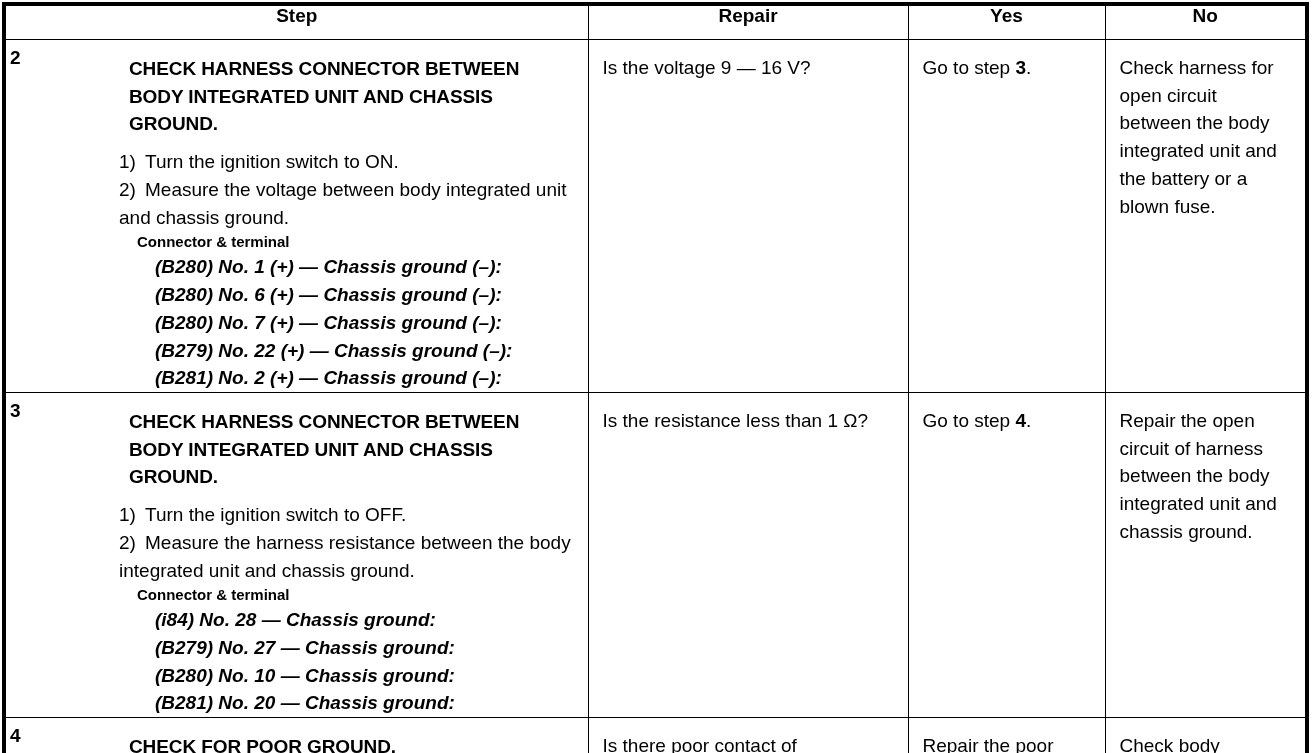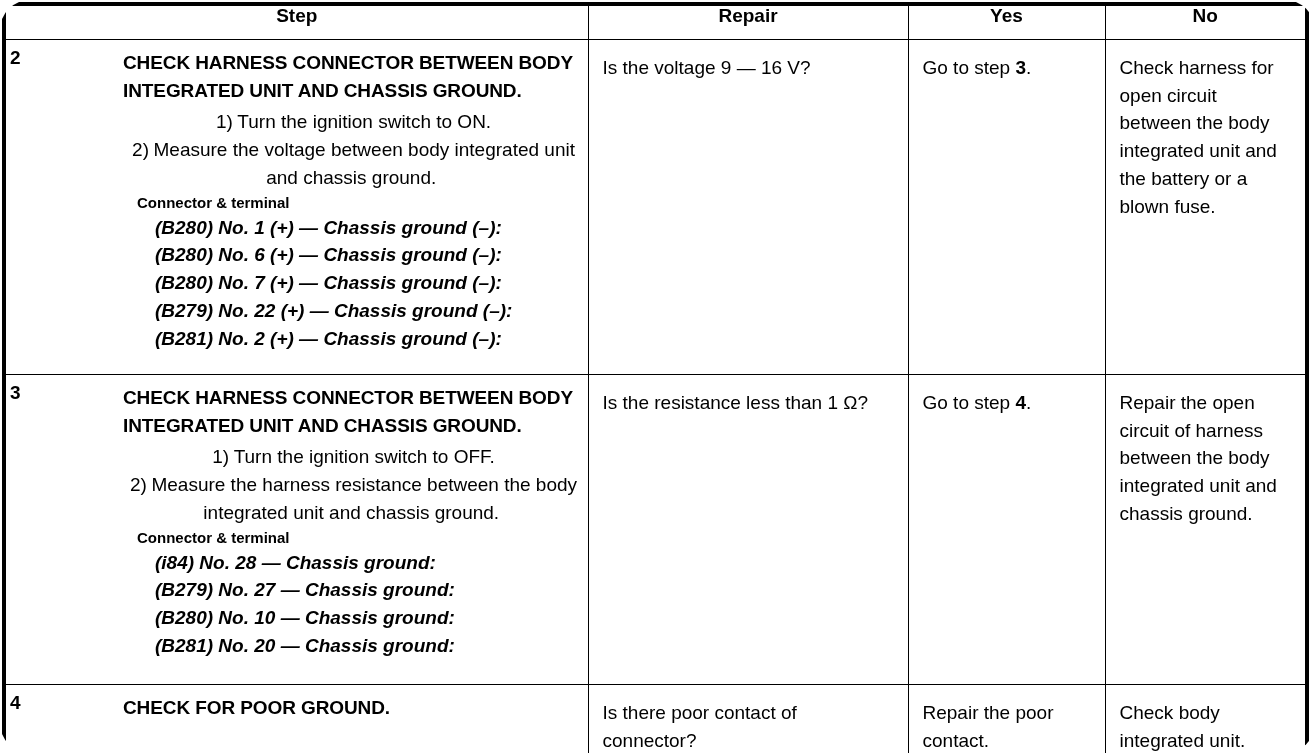--- a/index.html
+++ b/index.html
@@ -10,21 +10,20 @@
   body {
     font-family: "Liberation Sans", sans-serif;
     color: #000000;
   }
   .page {
     position: relative;
     width: 1315px;
     height: 753px;
     background: #ffffff;
     overflow: hidden;
-    border-radius: 30px;
   }
   .diag-table {
     position: absolute;
     left: 2px;
     top: 2px;
     width: 1307px;
     height: 745px;
     border-collapse: collapse;
     table-layout: fixed;
     border: 4px solid #000;
@@ -68,33 +67,32 @@
   .step-body {
     margin-left: 113px;
     padding-top: 5px;
     padding-right: 4px;
   }
   .step-title {
     font-size: 19px;
     font-weight: bold;
     line-height: 1.46;
     letter-spacing: -0.1px;
-    margin: 4px;
+    margin: 10px;
   }
   .step-list {
     margin: 0;
     padding: 0;
   }
   .step-li {
     font-size: 19px;
     line-height: 1.46;
     margin: 0;
     padding: 0;
     text-indent: 0;
-    text-align: center;
   }
   .step-li .li-num {
     display: inline-block;
     width: 26px;
   }
   .step-li .li-cont { display: inline; }
   .conn-head {
     font-size: 15px;
     font-weight: bold;
     line-height: 1.46;

